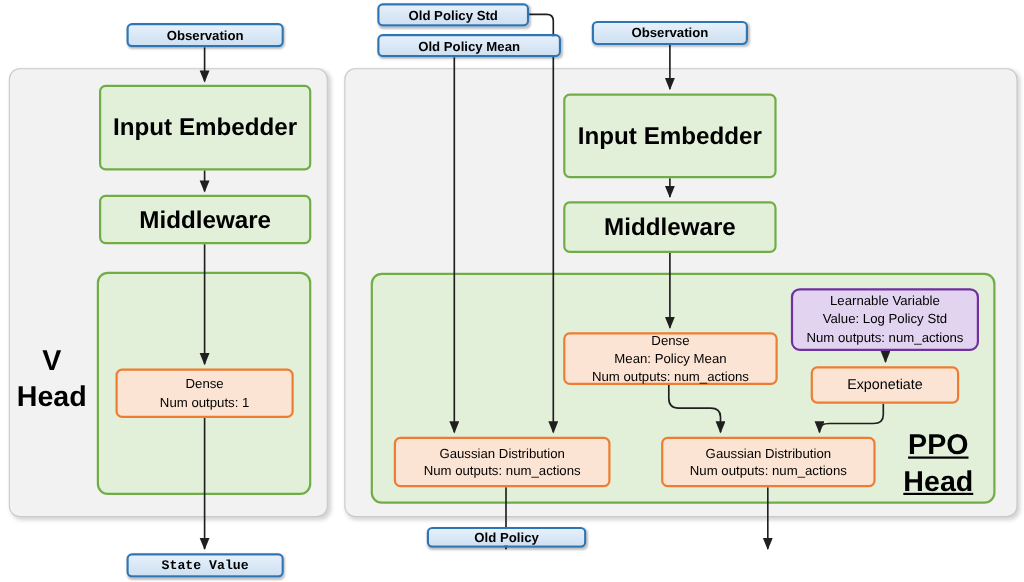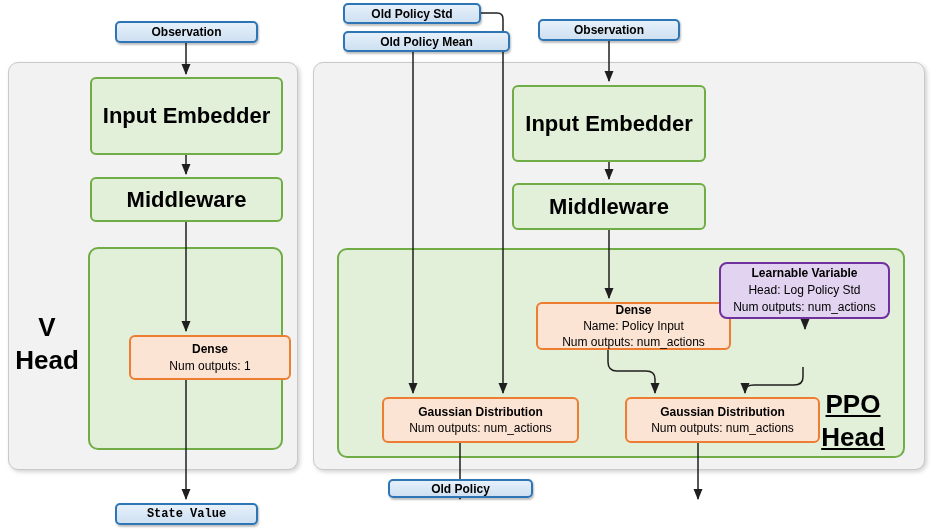--- a/index.html
+++ b/index.html
@@ -33,28 +33,28 @@
     box-shadow:1px 1.5px 2px rgba(0,0,0,.25);
   }
   .node-green {
     background:var(--green-fill,#e2efd9);
     border:2px solid var(--green-border,#70ad47);
     border-radius:6px; font-weight:bold; font-size:22px;
   }
   .node-orange {
     background:var(--orange-fill,#fce4d4);
     border:2.5px solid var(--orange-border,#ed7d31);
-    border-radius:6px; font-size:12px; line-height:1.36;margin-left:24px;
+    border-radius:6px; font-size:12px; line-height:1.36;
   }
   .node-purple {
     background:var(--purple-fill,#e2d4f0);
     border:2.5px solid var(--purple-border,#7030a0);
     border-radius:8px; font-size:12px; line-height:1.42;
   }
-  .t-bold { font-weight:bold; }
+  .t-bold { font-weight:normal; }
   .head-label {
     z-index:10; position:absolute; text-align:center;
     font-weight:bold; font-size:26px; line-height:1.27; color:#000;
   }
 </style>
 </head>
 <body>
 
 <div class="stage">
 
@@ -125,30 +125,33 @@
 
   <div class="abs node node-green" style="left:512px; top:85px; width:194px; height:77px;">
     <span>Input Embedder</span>
   </div>
   <div class="abs node node-green" style="left:512px; top:183px; width:194px; height:47px;">
     <span>Middleware</span>
   </div>
 
   <div class="abs node node-orange" style="left:512px; top:302px; width:195px; height:48px;">
     <div class="t-bold">Dense</div>
-    <div>Name: Policy Input</div>
+    <div>Mean: Policy Mean</div>
     <div>Num outputs: num_actions</div>
   </div>
 
   <div class="abs node node-purple" style="left:719px; top:262px; width:171px; height:57px;">
     <div class="t-bold">Learnable Variable</div>
-    <div>Head: Log Policy Std</div>
+    <div>Value: Log Policy Std</div>
     <div>Num outputs: num_actions</div>
   </div>
 
+  <div class="abs node node-orange t-bold" style="left:737px; top:333px; width:135px; height:34px; font-size:13px;">
+    <span>Exponetiate</span>
+  </div>
 
   <div class="abs node node-orange" style="left:358px; top:397px; width:197px; height:46px;">
     <div class="t-bold">Gaussian Distribution</div>
     <div>Num outputs: num_actions</div>
   </div>
   <div class="abs node node-orange" style="left:601px; top:397px; width:195px; height:46px;">
     <div class="t-bold">Gaussian Distribution</div>
     <div>Num outputs: num_actions</div>
   </div>
 

